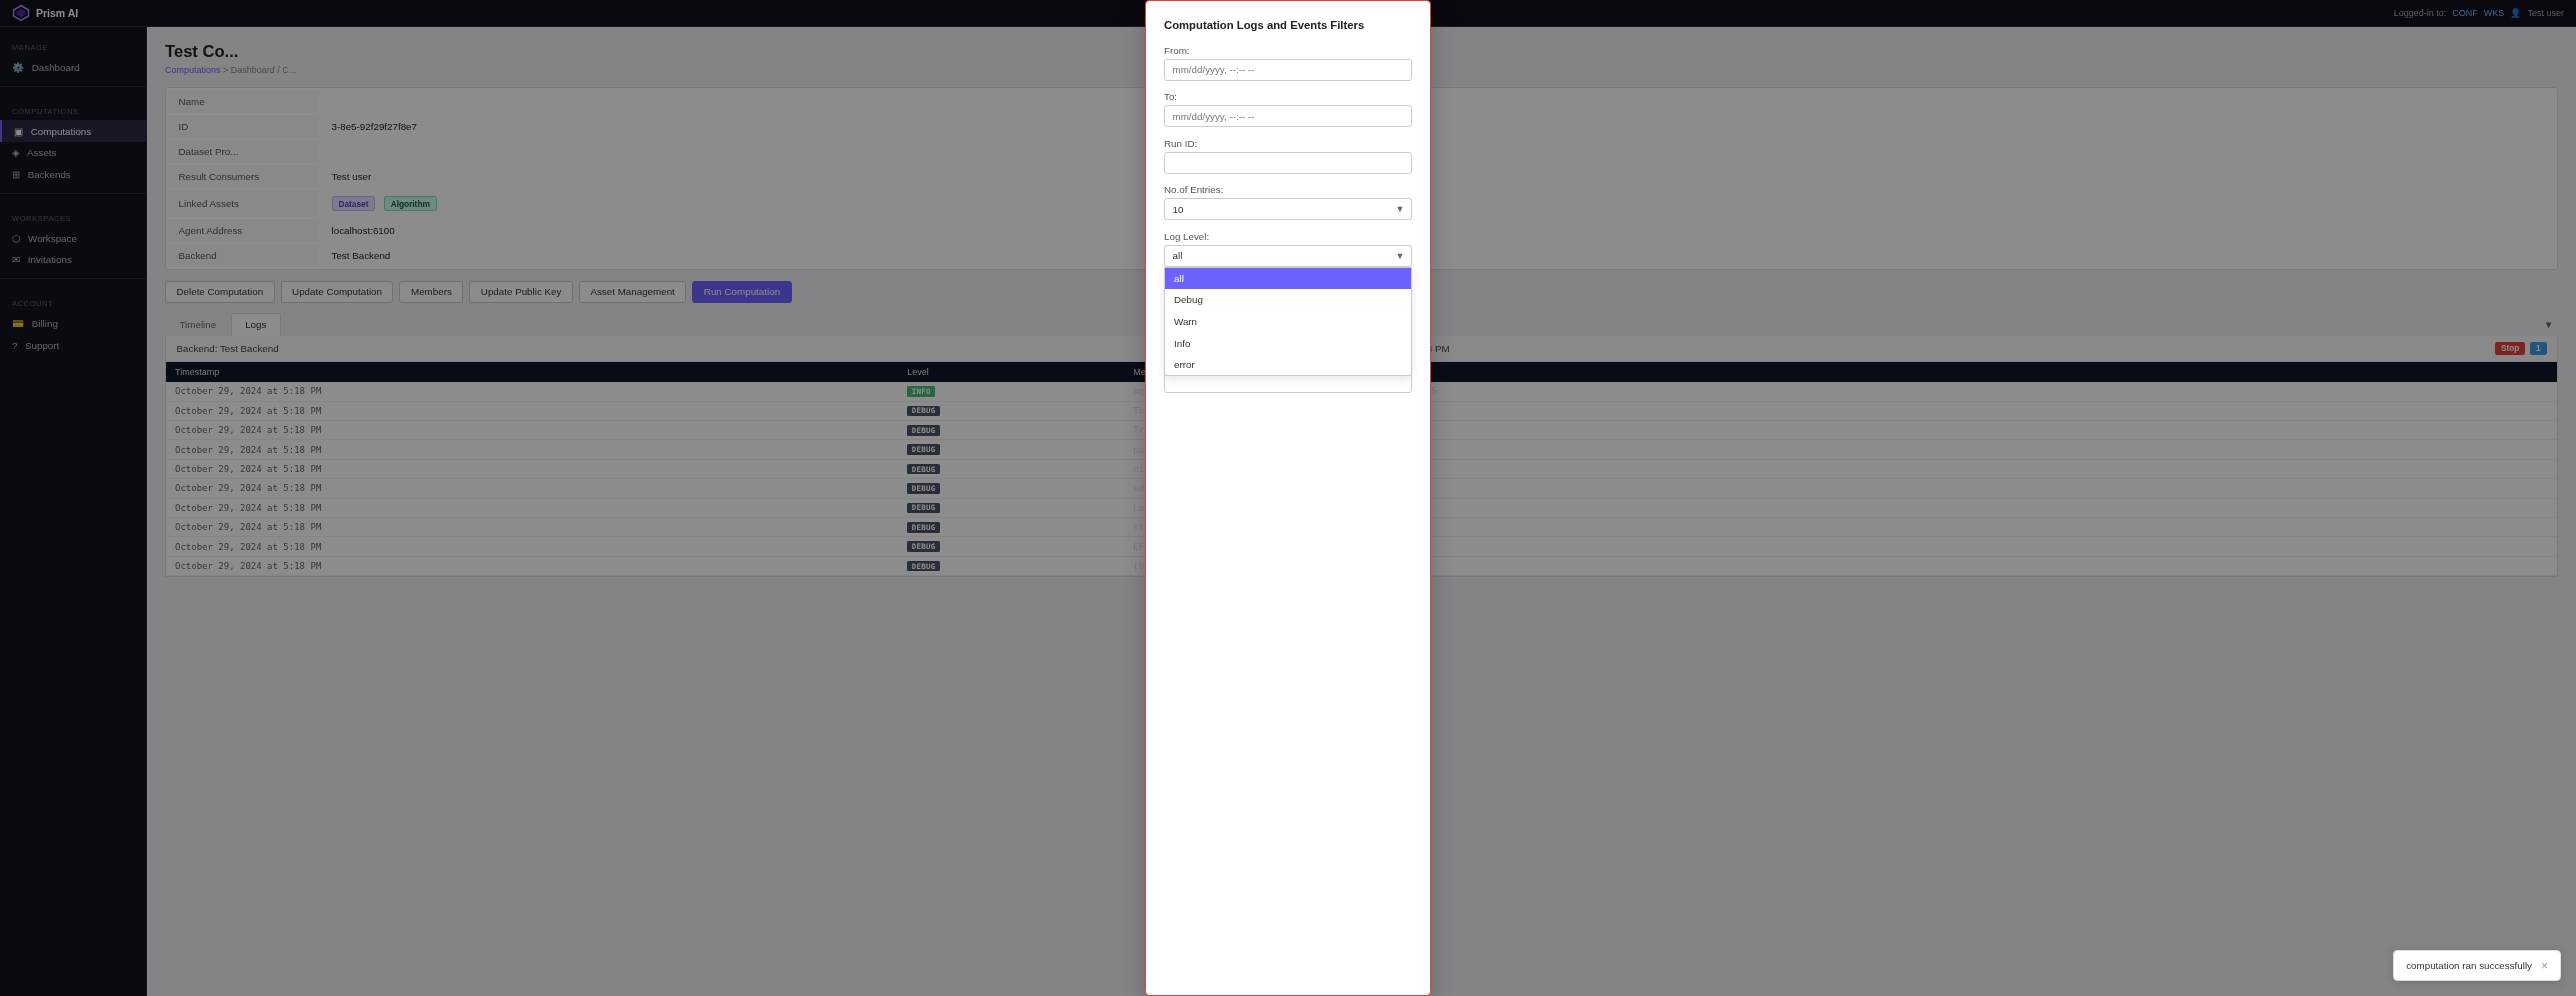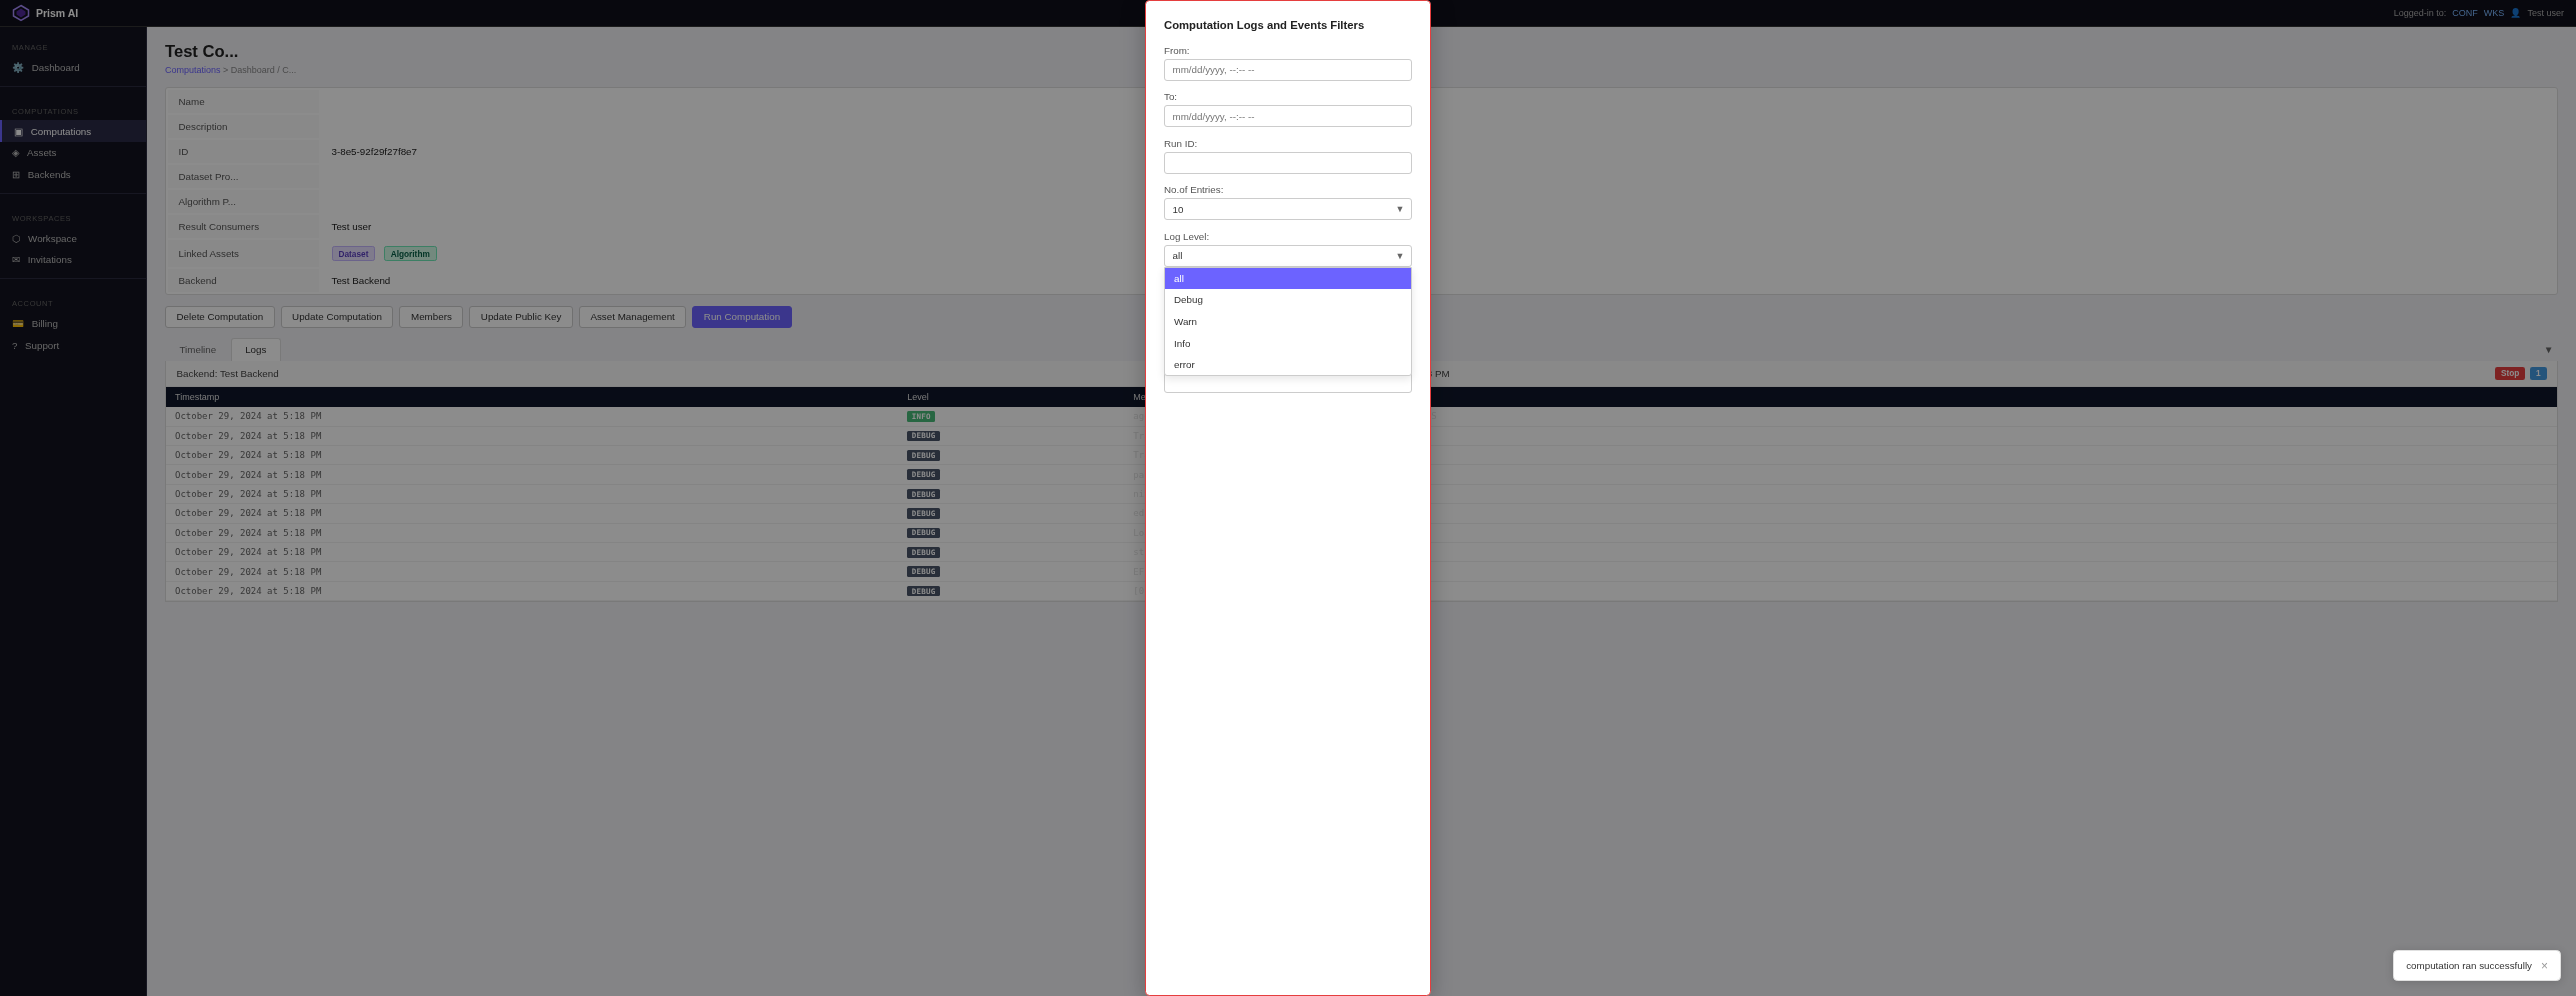--- a/index.html
+++ b/index.html
@@ -240,46 +240,42 @@
     <button class="preview-btn">Preview Manifest</button>
   </div>
 
   <table class="detail-table">
     <tbody>
         <tr>
       <td>Name</td>
       <td></td>
     </tr>
     <tr>
-      <td>Description</td>
-      <td></td>
-    </tr>
-    <tr>
       <td>ID</td>
       <td>3-8e5-92f29f27f8e7</td>
     </tr>
     <tr>
       <td>Dataset Pro...</td>
-      <td></td>
-    </tr>
-    <tr>
-      <td>Algorithm P...</td>
       <td></td>
     </tr>
     <tr>
       <td>Result Consumers</td>
       <td>Test user</td>
     </tr>
     <tr>
       <td>Linked Assets</td>
       <td>
         <span class="badge badge-dataset">Dataset</span>
         &nbsp;
         <span class="badge badge-algorithm">Algorithm</span>
       </td>
+    </tr>
+    <tr>
+      <td>Agent Address</td>
+      <td>localhost:6100</td>
     </tr>
     <tr>
       <td>Backend</td>
       <td>Test Backend</td>
     </tr>
   </tbody>
     </table>
 
   <div class="action-bar">
     <button class="action-btn">Delete Computation</button>

